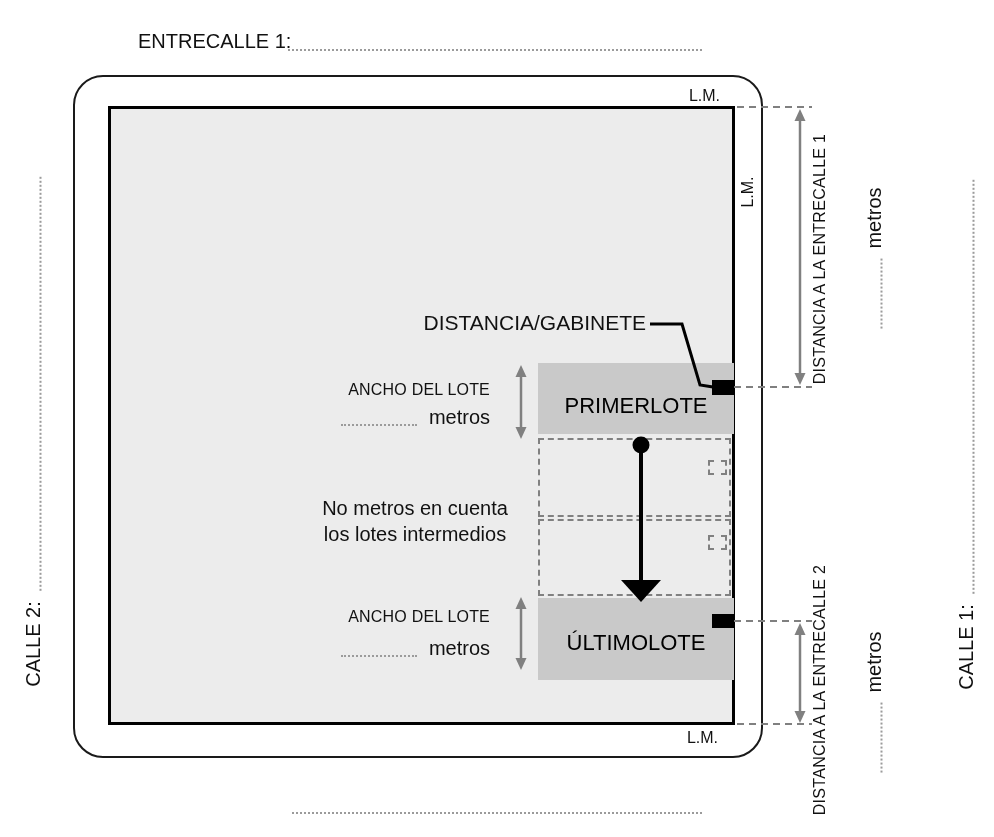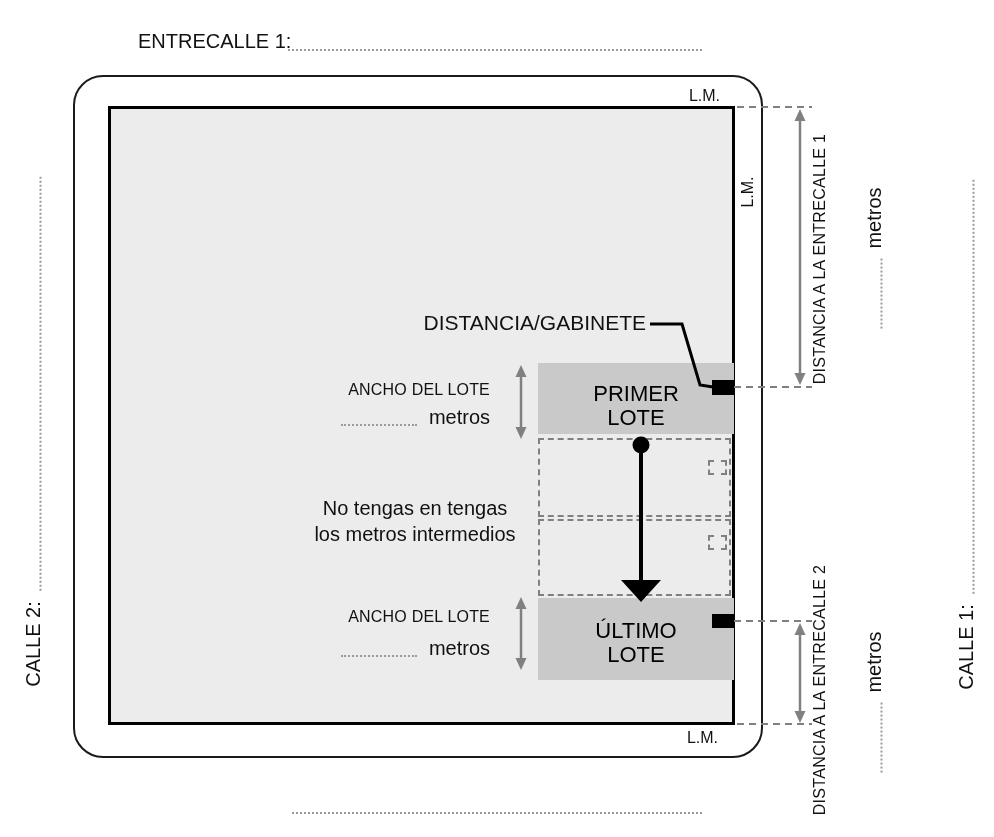--- a/index.html
+++ b/index.html
@@ -32,21 +32,21 @@
     left:108px;top:98px;width:627px;height:619px;
     border:3px solid #000;background:var(--block-fill);box-sizing:border-box;
   }
   .lm{font-size:16px;}
   #lm-top{left:650px;top:79px;width:70px;text-align:right;}
   #lm-right{left:748px;top:184px;}
   #lm-bottom{left:650px;top:721px;width:68px;text-align:right;}
   
   .lot{
     position:absolute;left:538px;width:196px;background:var(--lot-fill);
-    display:flex;flex-direction:column;align-items:center;justify-content:center;
+    display:flex;flex-direction:row;align-items:center;justify-content:center;
     font-size:22px;line-height:24px;box-sizing:border-box;color:#000;
   }
   #primer-lote{top:355px;height:71px;padding-top:14px;}
   #ultimo-lote{top:590px;height:82px;padding-top:7px;}
   .dashed-lot{
     position:absolute;left:538px;width:193px;
     border:2px dashed var(--dash-gray);box-sizing:border-box;
   }
   #dashed-lot-1{top:430px;height:79px;}
   #dashed-lot-2{top:511px;height:77px;}
@@ -132,22 +132,22 @@
     <div class="dotline"></div>
     <span>metros</span>
   </div>
   <div class="lbl ancho-label" id="ancho-label-2">ANCHO DEL LOTE</div>
   <div class="metros-row" id="metros-row-2">
     <div class="dotline"></div>
     <span>metros</span>
   </div>
 
   <div class="lbl" id="note">
-    <span>No tengas en tengas</span>
-    <span>los metros intermedios</span>
+    <span>No metros en cuenta</span>
+    <span>los lotes intermedios</span>
   </div>
 
   <div class="rot dist-label" id="distancia1-label">DISTANCIA A LA ENTRECALLE 1</div>
   <div class="rot rotrow metros-rot" id="metros-rot-1">
     <div class="dotline"></div>
     <span>metros</span>
   </div>
   <div class="rot dist-label" id="distancia2-label">DISTANCIA A LA ENTRECALLE 2</div>
   <div class="rot rotrow metros-rot" id="metros-rot-2">
     <div class="dotline"></div>

